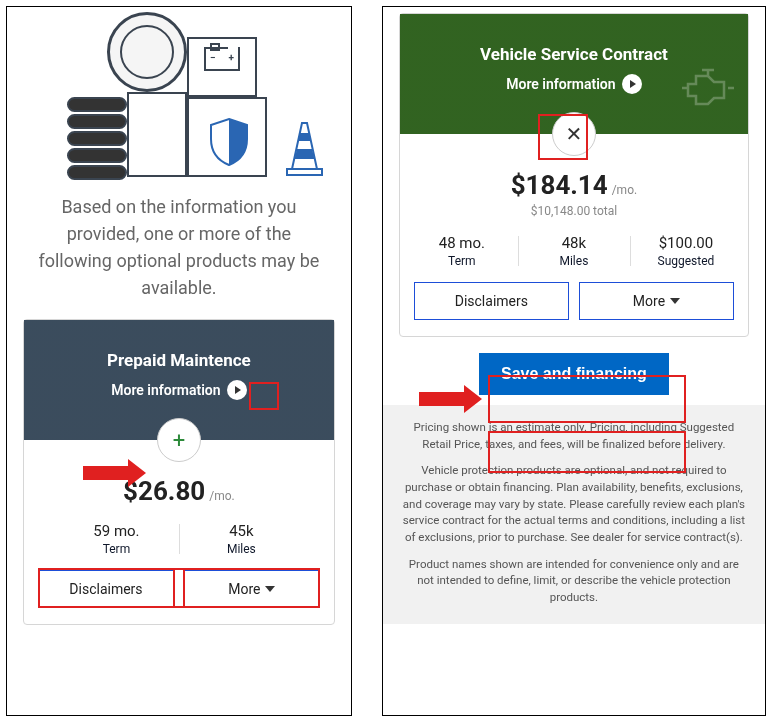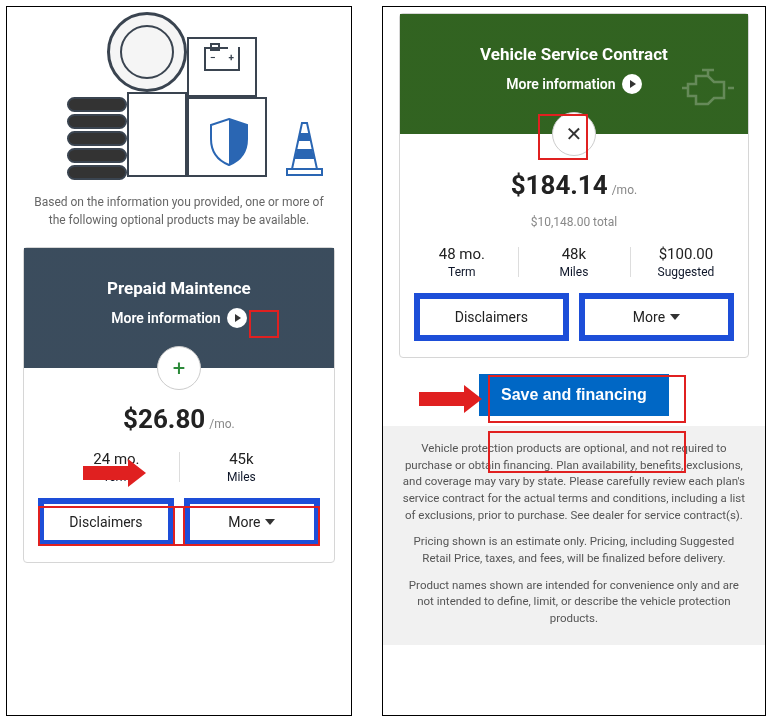--- a/index.html
+++ b/index.html
@@ -31,49 +31,49 @@
   .battery::after { content:"+"; position:absolute; right:4px; top:3px; font-size:10px; font-weight:bold; color:#3a4450; }
   .battery span { position:absolute; left:4px; top:3px; font-size:10px; font-weight:bold; color:#3a4450; }
 
   
   .shield { width: 44px; height: 50px; margin: 0 auto; }
 
   
   .cone { position: absolute; left: 275px; bottom: 8px; width: 45px; height: 60px; }
 
   .heading { text-align: center; font-size: 32px; font-weight: 400; color: #222; padding: 10px 10px 6px; }
-  .subtext { text-align: center; font-size: 12px; color: #666; padding: 6px 24px 14px; line-height: 1.5; }
+  .subtext { text-align: center; font-size: 18px; color: #666; padding: 6px 24px 14px; line-height: 1.5; }
 
   .prod-card { margin: 4px 16px 16px; border: 1px solid #d6d6d6; border-radius: 4px; overflow: visible; position: relative; background:#fff; }
   .card-top { height: 120px; background: linear-gradient(rgba(20,40,60,.55), rgba(20,40,60,.55)), #6a7885; background-size:cover; color: #fff; text-align: center; padding-top: 30px; position: relative; }
   .card-top.green { background: linear-gradient(rgba(30,80,25,.55), rgba(30,80,25,.55)), #4a7a2a; }
 
   .card-title { font-size: 17px; font-weight: 700; }
   .more-info { margin-top: 10px; font-size: 14px; font-weight: 600; display: inline-flex; align-items: center; gap: 6px; cursor: pointer; }
   .play-circle { width: 20px; height: 20px; border-radius: 50%; background: #fff; display: flex; align-items: center; justify-content: center; }
   .play-tri { width: 0; height: 0; border-left: 6px solid #333; border-top: 4px solid transparent; border-bottom: 4px solid transparent; margin-left: 2px; }
 
   .circle-btn { position: absolute; left: 50%; transform: translateX(-50%); top: -22px; width: 44px; height: 44px; border-radius: 50%; background: #fff; border: 1px solid #ccc; display: flex; align-items: center; justify-content: center; cursor: pointer; z-index:2; }
   .card-body { position:relative; padding-top:30px; }
   .plus-ic { font-size: 22px; color: #2c8a3a; font-weight: 400; }
   .x-ic { font-size: 20px; color: #333; font-weight: 400; }
 
   .price-row { text-align: center; margin-top: 6px; }
   .price-big { font-size: 26px; font-weight: 700; color: #222; }
   .price-mo { font-size: 12px; color: #888; }
-  .price-total { font-size: 12px; color: #888; margin-top: 15px; }
+  .price-total { font-size: 12px; color: #888; margin-top: 4px; }
 
   .specs { display: flex; justify-content: space-around; margin-top: 16px; padding: 0 6px; }
   .spec { text-align: center; flex:1; position:relative; }
   .spec + .spec::before { content:""; position:absolute; left:0; top:2px; bottom:2px; width:1px; background:#ddd; }
   .spec-val { font-size: 15px; color: #222; }
   .spec-lab { font-size: 12px; color: #0f172a; margin-top:2px; }
 
   .btn-row { display: flex; gap: 10px; padding: 14px 14px 16px; }
-  .btn { flex: 1; padding: 10px 6px; border: 6px solid #1d4ed8; background: #fff; font-size: 14px; color: #222; text-align: center; cursor: pointer; display:flex; align-items:center; justify-content:center; gap:5px; }
+  .btn { flex: 1; padding: 10px 6px; border: 1px solid #1d4ed8; background: #fff; font-size: 14px; color: #222; text-align: center; cursor: pointer; display:flex; align-items:center; justify-content:center; gap:5px; }
 
   .chev { width: 0; height: 0; border-left: 5px solid transparent; border-right: 5px solid transparent; border-top: 6px solid #333; display:inline-block; }
 
   
   .save-btn { display:block; margin: 14px auto 10px; background: #0067c5; color: #fff; padding: 12px 22px; font-size: 16px; font-weight: 600; border: none; cursor: pointer; }
   .redo-link { display: block; text-align: center; font-size: 14px; color: #333; text-decoration: underline; cursor: pointer; margin: 4px auto 14px; line-height:1.4; width:180px; }
   .fine-print { background: #f1f1f1; padding: 14px 20px 18px; font-size: 11.5px; color: #555; text-align: center; line-height: 1.45; }
   .fine-print p + p { margin-top: 10px; }
 
   
@@ -141,21 +141,21 @@
       <div class="card-body">
         <div class="circle-btn">
           <span class="plus-ic">+</span>
         </div>
         <div class="price-row">
           <span class="price-big">$26.80</span>
           <span class="price-mo">/mo.</span>
         </div>
         <div class="specs" style="padding:0 30px;">
           <div class="spec">
-            <div class="spec-val">24 mo.</div>
+            <div class="spec-val">59 mo.</div>
             <div class="spec-lab">Term</div>
           </div>
           <div class="spec">
             <div class="spec-val">45k</div>
             <div class="spec-lab">Miles</div>
           </div>
         </div>
         <div class="btn-row">
           <div class="btn">
             <span>Disclaimers</span>
@@ -226,22 +226,22 @@
           </div>
         </div>
       </div>
 
       <div class="hl" style="left:138px; top:100px; width:50px; height:46px;"></div>
     </div>
 
     <button class="save-btn">Save and financing</button>
 
     <div class="fine-print">
+      <p>Pricing shown is an estimate only. Pricing, including Suggested Retail Price, taxes, and fees, will be finalized before delivery.</p>
       <p>Vehicle protection products are optional, and not required to purchase or obtain financing. Plan availability, benefits, exclusions, and coverage may vary by state. Please carefully review each plan's service contract for the actual terms and conditions, including a list of exclusions, prior to purchase. See dealer for service contract(s).</p>
-      <p>Pricing shown is an estimate only. Pricing, including Suggested Retail Price, taxes, and fees, will be finalized before delivery.</p>
       <p>Product names shown are intended for convenience only and are not intended to define, limit, or describe the vehicle protection products.</p>
     </div>
 
     <div class="hl" style="left:105px; top:368px; width:198px; height:48px;"></div>
     <div class="hl" style="left:105px; top:424px; width:198px; height:42px;"></div>
     <div class="arrow" style="left:36px; top:378px;">
       <div class="arrow-inner">
           <div class="shaft"></div>
           <div class="head"></div>
         </div>

